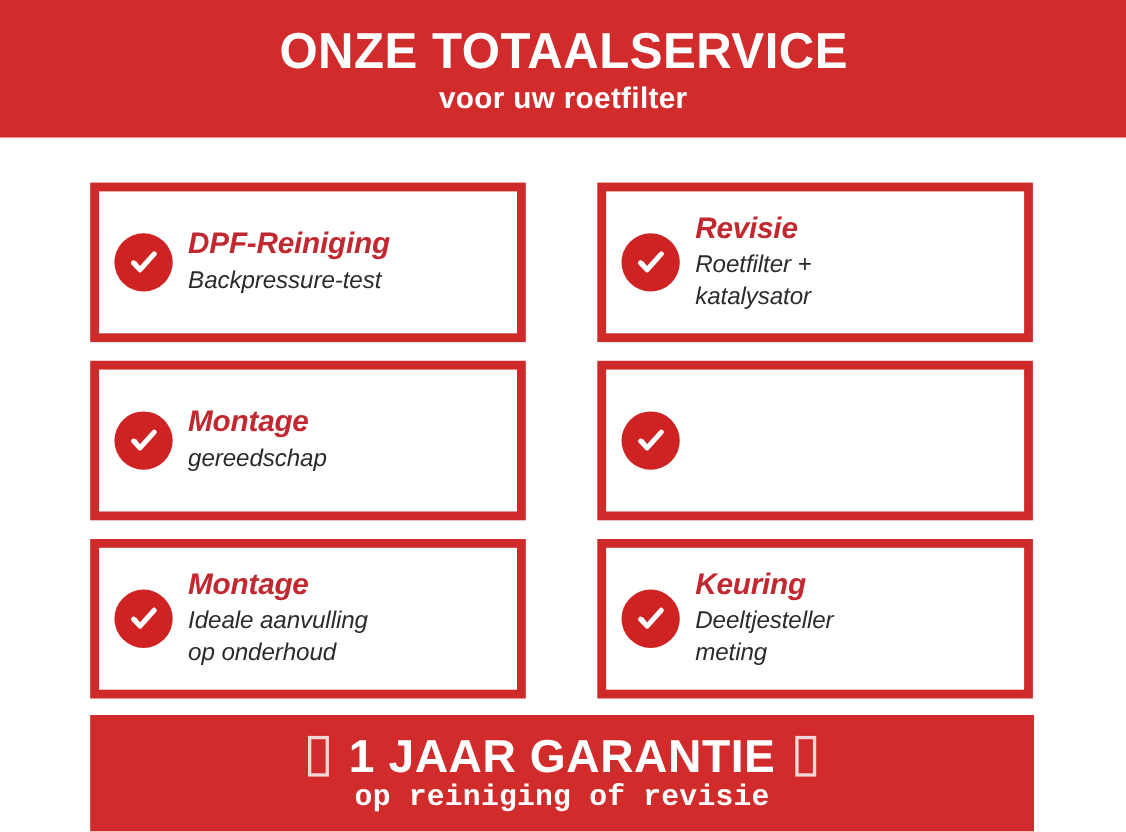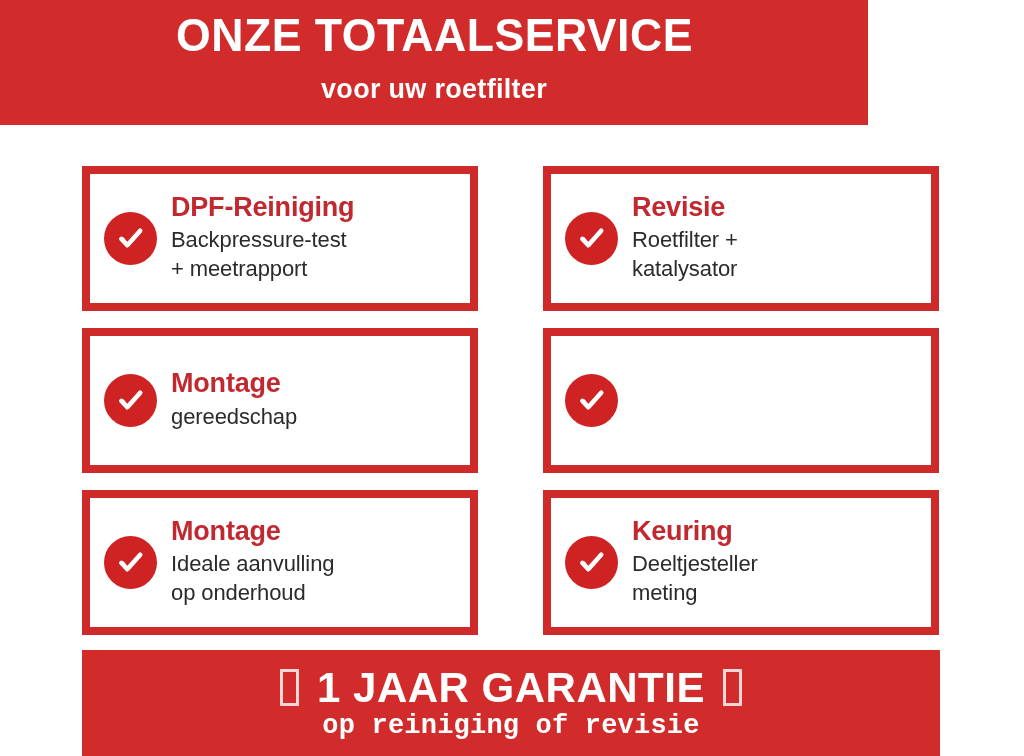--- a/index.html
+++ b/index.html
@@ -13,21 +13,21 @@
     overflow: hidden;
     font-family: "Liberation Sans", sans-serif;
     position: relative;
   }
 
   
   .header-band {
     position: absolute;
     left: 0;
     top: 0;
-    width: 868px;
+    width: 1024px;
     height: 125px;
     background: #d12b2b;
     display: flex;
     flex-direction: column;
     align-items: center;
     justify-content: center;
   }
   .header-title {
     color: #ffffff;
     font-family: "Liberation Sans Narrow", "Liberation Sans", sans-serif;
@@ -39,34 +39,35 @@
     margin: 0 0 7px 0;
     text-align: center;
   }
   .header-subtitle {
     color: #ffffff;
     font-family: "Liberation Sans Narrow", "Liberation Sans", sans-serif;
     font-weight: bold;
     font-size: 27px;
     line-height: 1.0;
     letter-spacing: 0.3px;
-    margin: 11px;
+    margin: 0;
     text-align: right;
   }
 
   
   .cards-grid {
     position: absolute;
     left: 82px;
     top: 166px;
     width: 858px;
     display: grid;
     grid-template-columns: 396px 396px;
     column-gap: 65px;
     row-gap: 17px;
+    font-style: italic;
   }
   .service-card {
     box-sizing: border-box;
     height: 145px;
     background: #ffffff;
     border: 8px solid #cf2a2a;
     display: flex;
     align-items: center;
     padding: 0 10px 0 14px;
   }
@@ -164,21 +165,20 @@
   <div class="service-card">
     <span class="check-badge">
       <svg width="34" height="34" viewBox="0 0 34 34" aria-hidden="true">
         <path d="M7 17.5 L13.2 24 L27 8.5 L23.6 13.8 L13.4 20.4 L9.6 15.2 Z" fill="#ffffff"></path>
         <path d="M7.4 17.0 L13.3 23.2 L26.2 8.8" stroke="#ffffff" stroke-width="4.6" fill="none" stroke-linecap="round" stroke-linejoin="round"></path>
       </svg>
     </span>
     <div class="card-text">
       <div class="card-title">DPF-Reiniging</div>
       <p class="card-line">Backpressure-test</p>
-      <p class="card-line">+ meetrapport</p>
     </div>
   </div>
 
   <div class="service-card">
     <span class="check-badge">
       <svg width="34" height="34" viewBox="0 0 34 34" aria-hidden="true">
         <path d="M7 17.5 L13.2 24 L27 8.5 L23.6 13.8 L13.4 20.4 L9.6 15.2 Z" fill="#ffffff"></path>
         <path d="M7.4 17.0 L13.3 23.2 L26.2 8.8" stroke="#ffffff" stroke-width="4.6" fill="none" stroke-linecap="round" stroke-linejoin="round"></path>
       </svg>
     </span>

